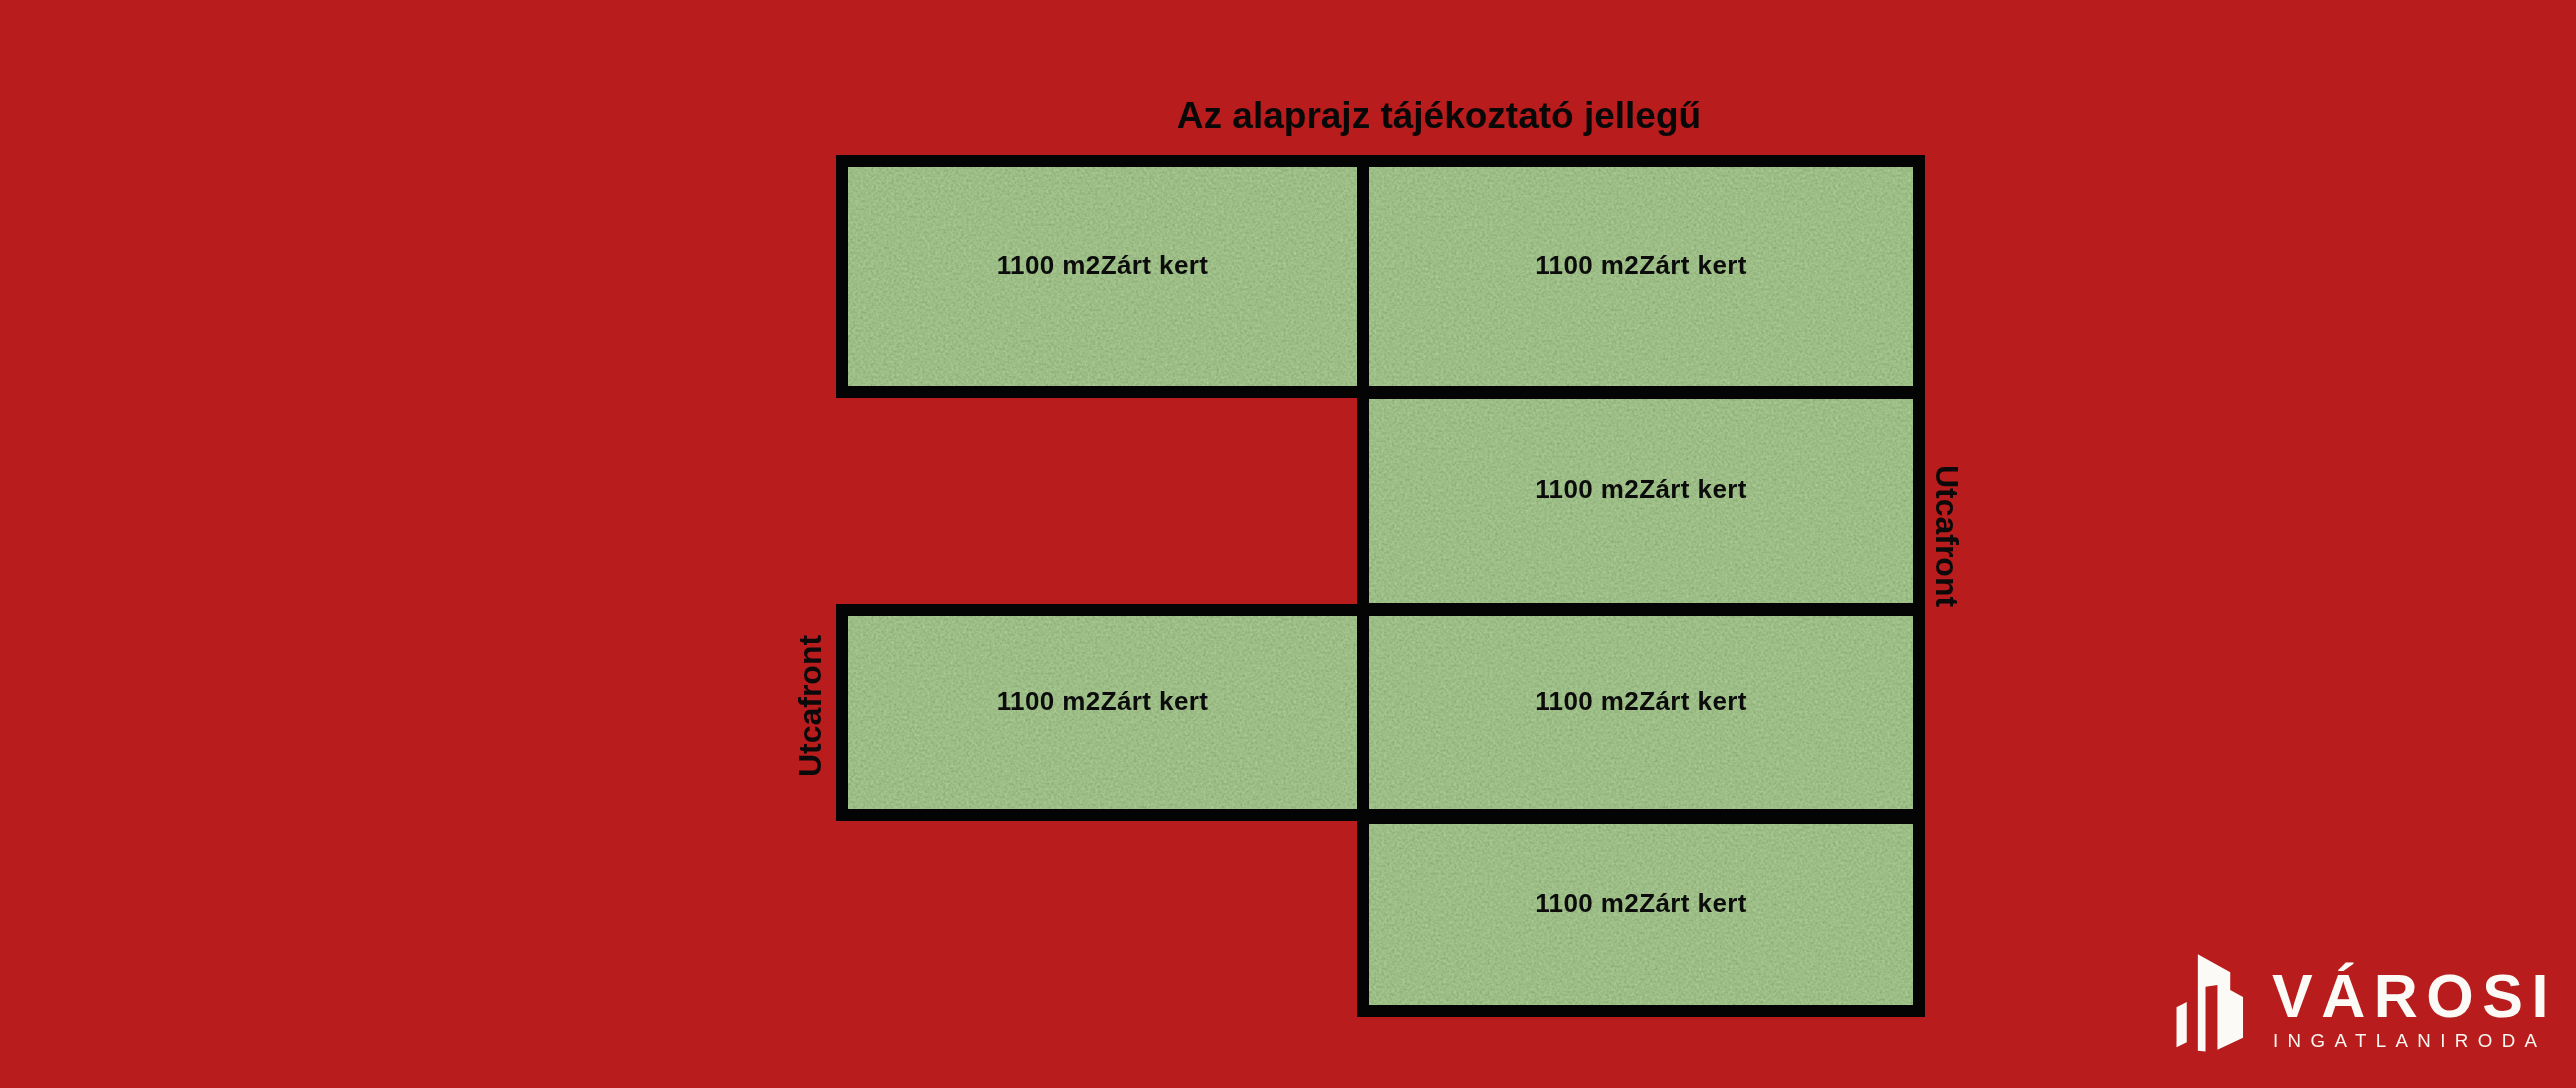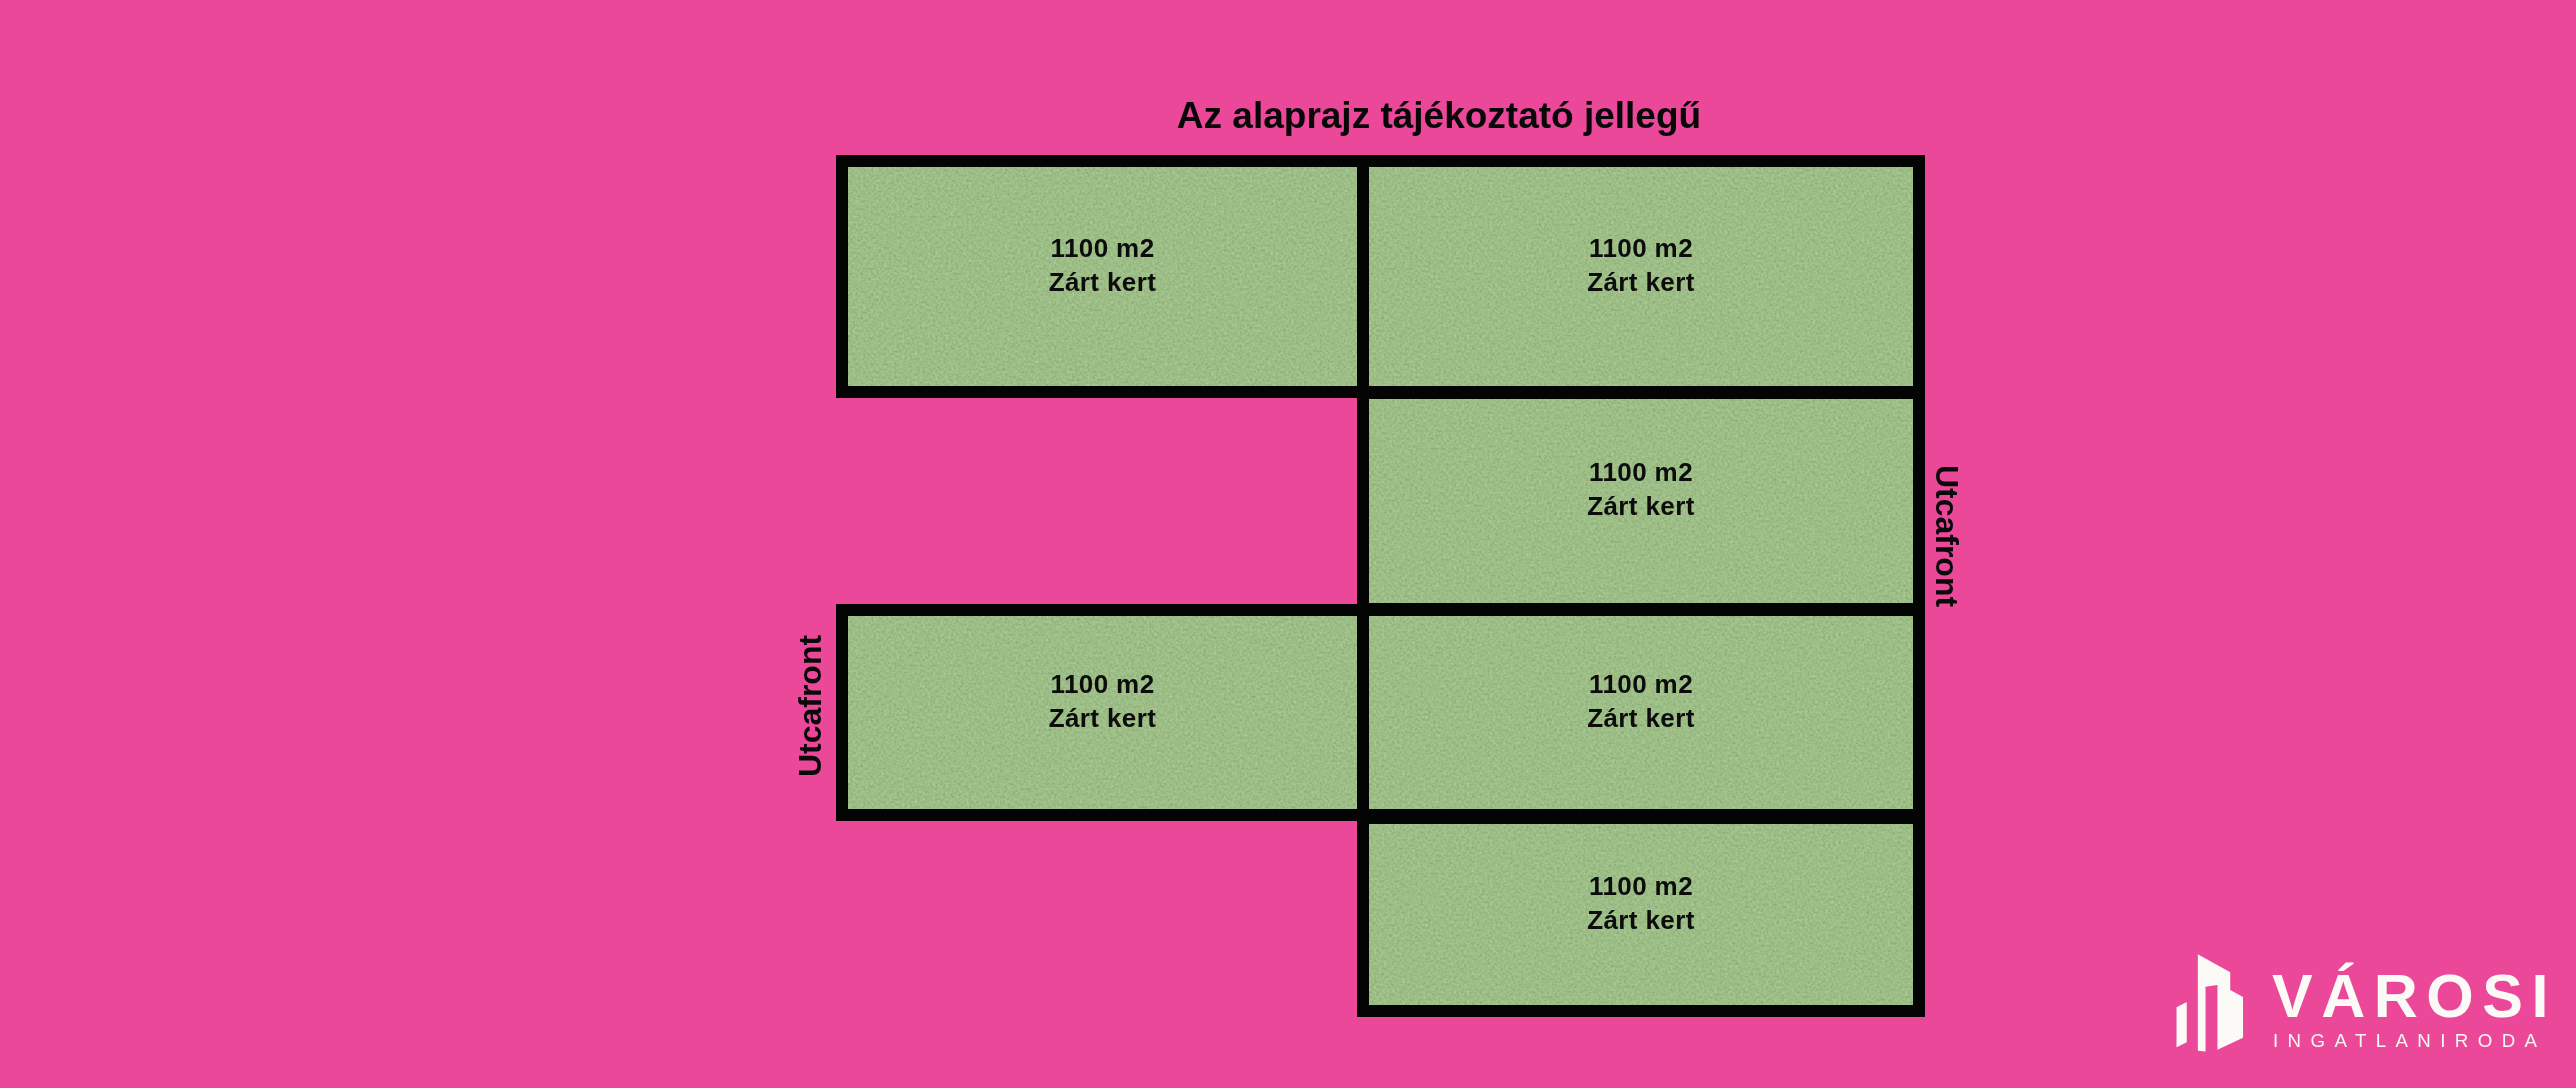--- a/index.html
+++ b/index.html
@@ -10,21 +10,21 @@
   body {
     width: 2576px;
     height: 1088px;
     overflow: hidden;
     font-family: "Liberation Sans", sans-serif;
   }
   .stage {
     position: relative;
     width: 2576px;
     height: 1088px;
-    background: #ec4899;
+    background: #b91c1c;
   }
   .page-title {
     position: absolute;
     left: 1439px;
     top: 95px;
     transform: translateX(-50%);
     font-size: 37px;
     font-weight: 700;
     color: #080808;
     white-space: nowrap;
@@ -45,21 +45,20 @@
     position: absolute;
     left: 0; top: 0;
     width: 100%;
     height: 100%;
     display: block;
   }
   .plot-label {
     position: absolute;
     inset: 0;
     display: flex;
-    flex-direction: column;
     align-items: center;
     justify-content: center;
     transform: translateY(-11px);
     text-align: right;
     font-size: 26px;
     font-weight: 700;
     line-height: 1.3;
     color: #0c0c0c;
     letter-spacing: 0.4px;
   }

